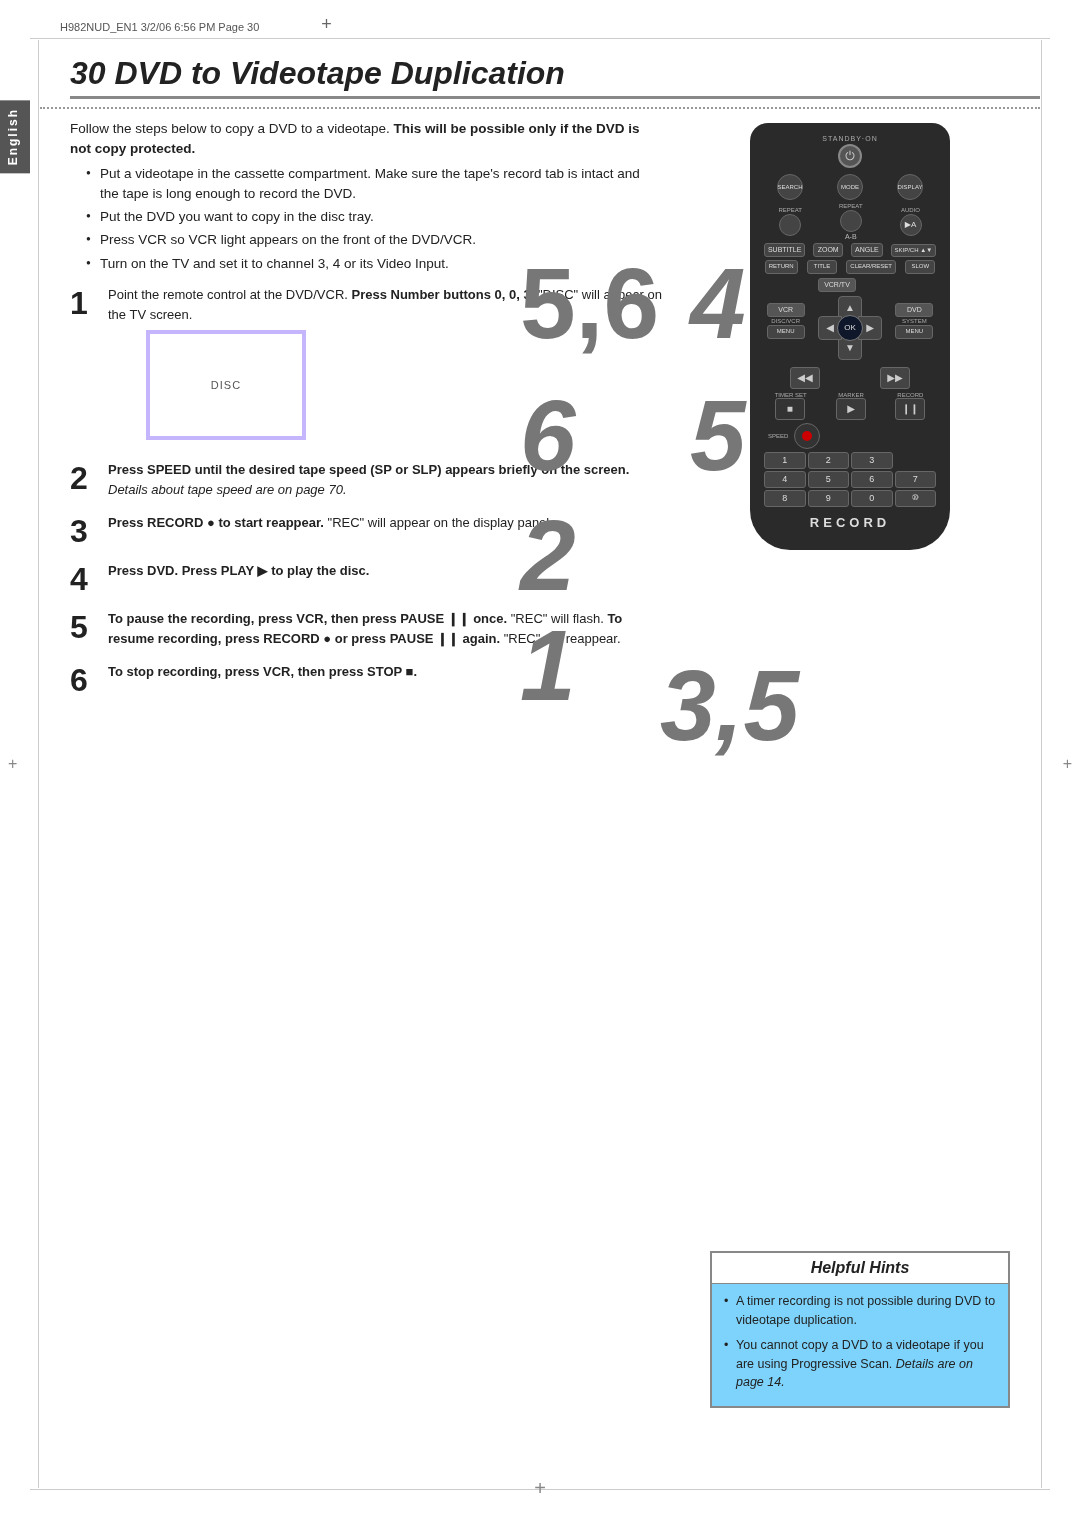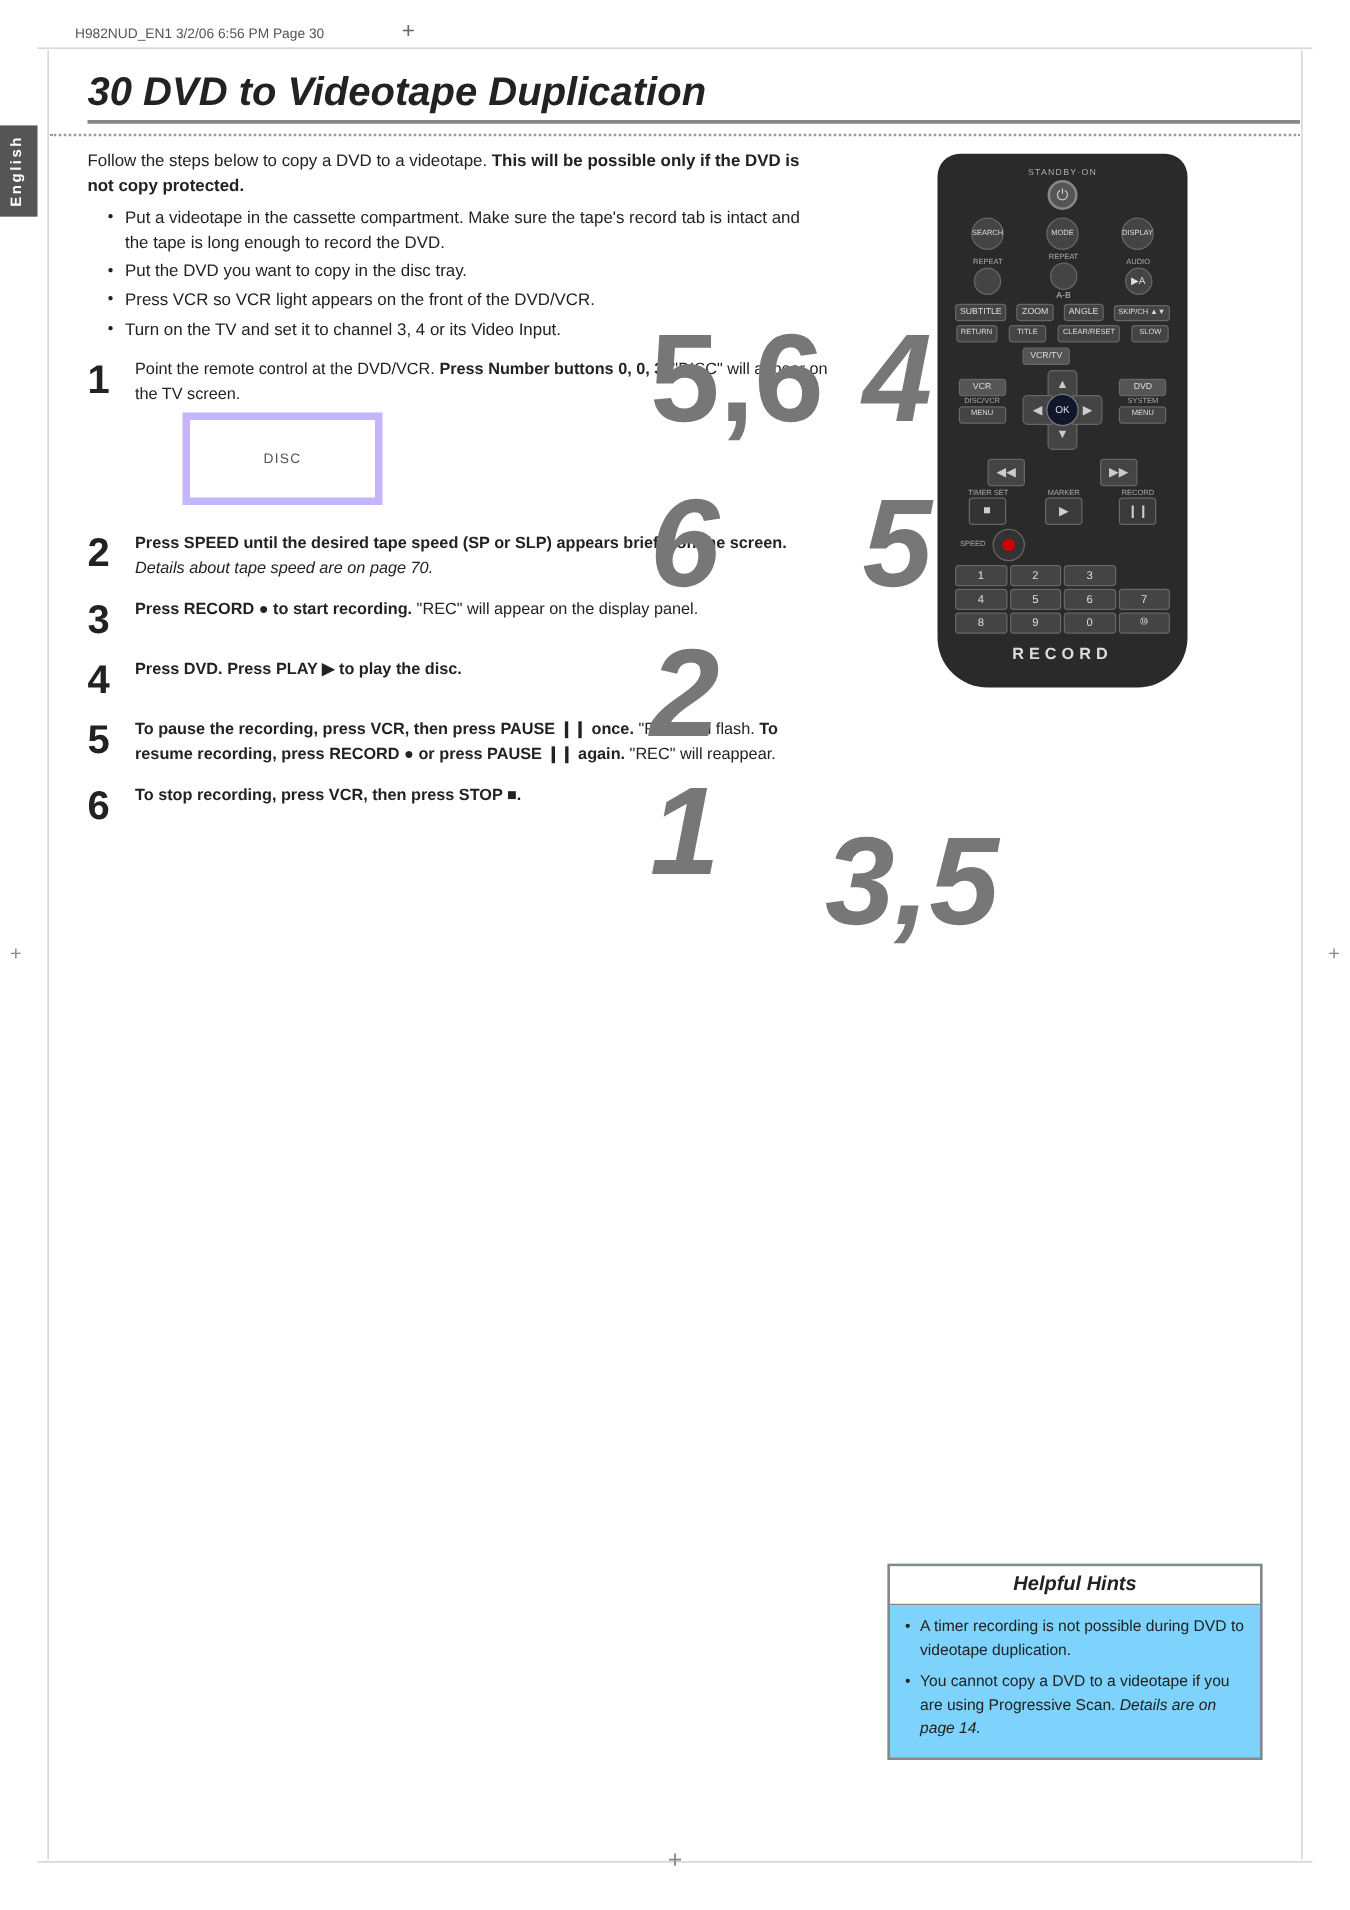--- a/index.html
+++ b/index.html
@@ -118,23 +118,23 @@
     .step-content {
       flex: 1;
       font-size: 13px;
       line-height: 1.5;
     }
     .step-content strong { font-weight: bold; }
     .step-content em { font-style: italic; }
 
     
     .disc-box {
-      border: 6px solid #c4b5fd;
+      border: 4px solid #c4b5fd;
       width: 160px;
-      height: 74px;
+      height: 110px;
       margin: 6px 0 6px 38px;
       display: flex;
       align-items: center;
       justify-content: center;
       font-size: 11px;
       color: #555;
       letter-spacing: 1px;
     }
 
     
@@ -425,21 +425,21 @@
     <div class="step">
       <div class="step-num">2</div>
       <div class="step-content">
         <strong>Press SPEED until the desired tape speed (SP or SLP) appears briefly on the screen.</strong> <em>Details about tape speed are on page 70.</em>
       </div>
     </div>
 
     <div class="step">
       <div class="step-num">3</div>
       <div class="step-content">
-        <strong>Press RECORD ● to start recording.</strong> "REC" will appear on the display panel.
+        <strong>Press RECORD ● to start reappear.</strong> "REC" will appear on the display panel.
       </div>
     </div>
 
     <div class="step">
       <div class="step-num">4</div>
       <div class="step-content">
         <strong>Press DVD.  Press PLAY ▶ to play the disc.</strong>
       </div>
     </div>
 

